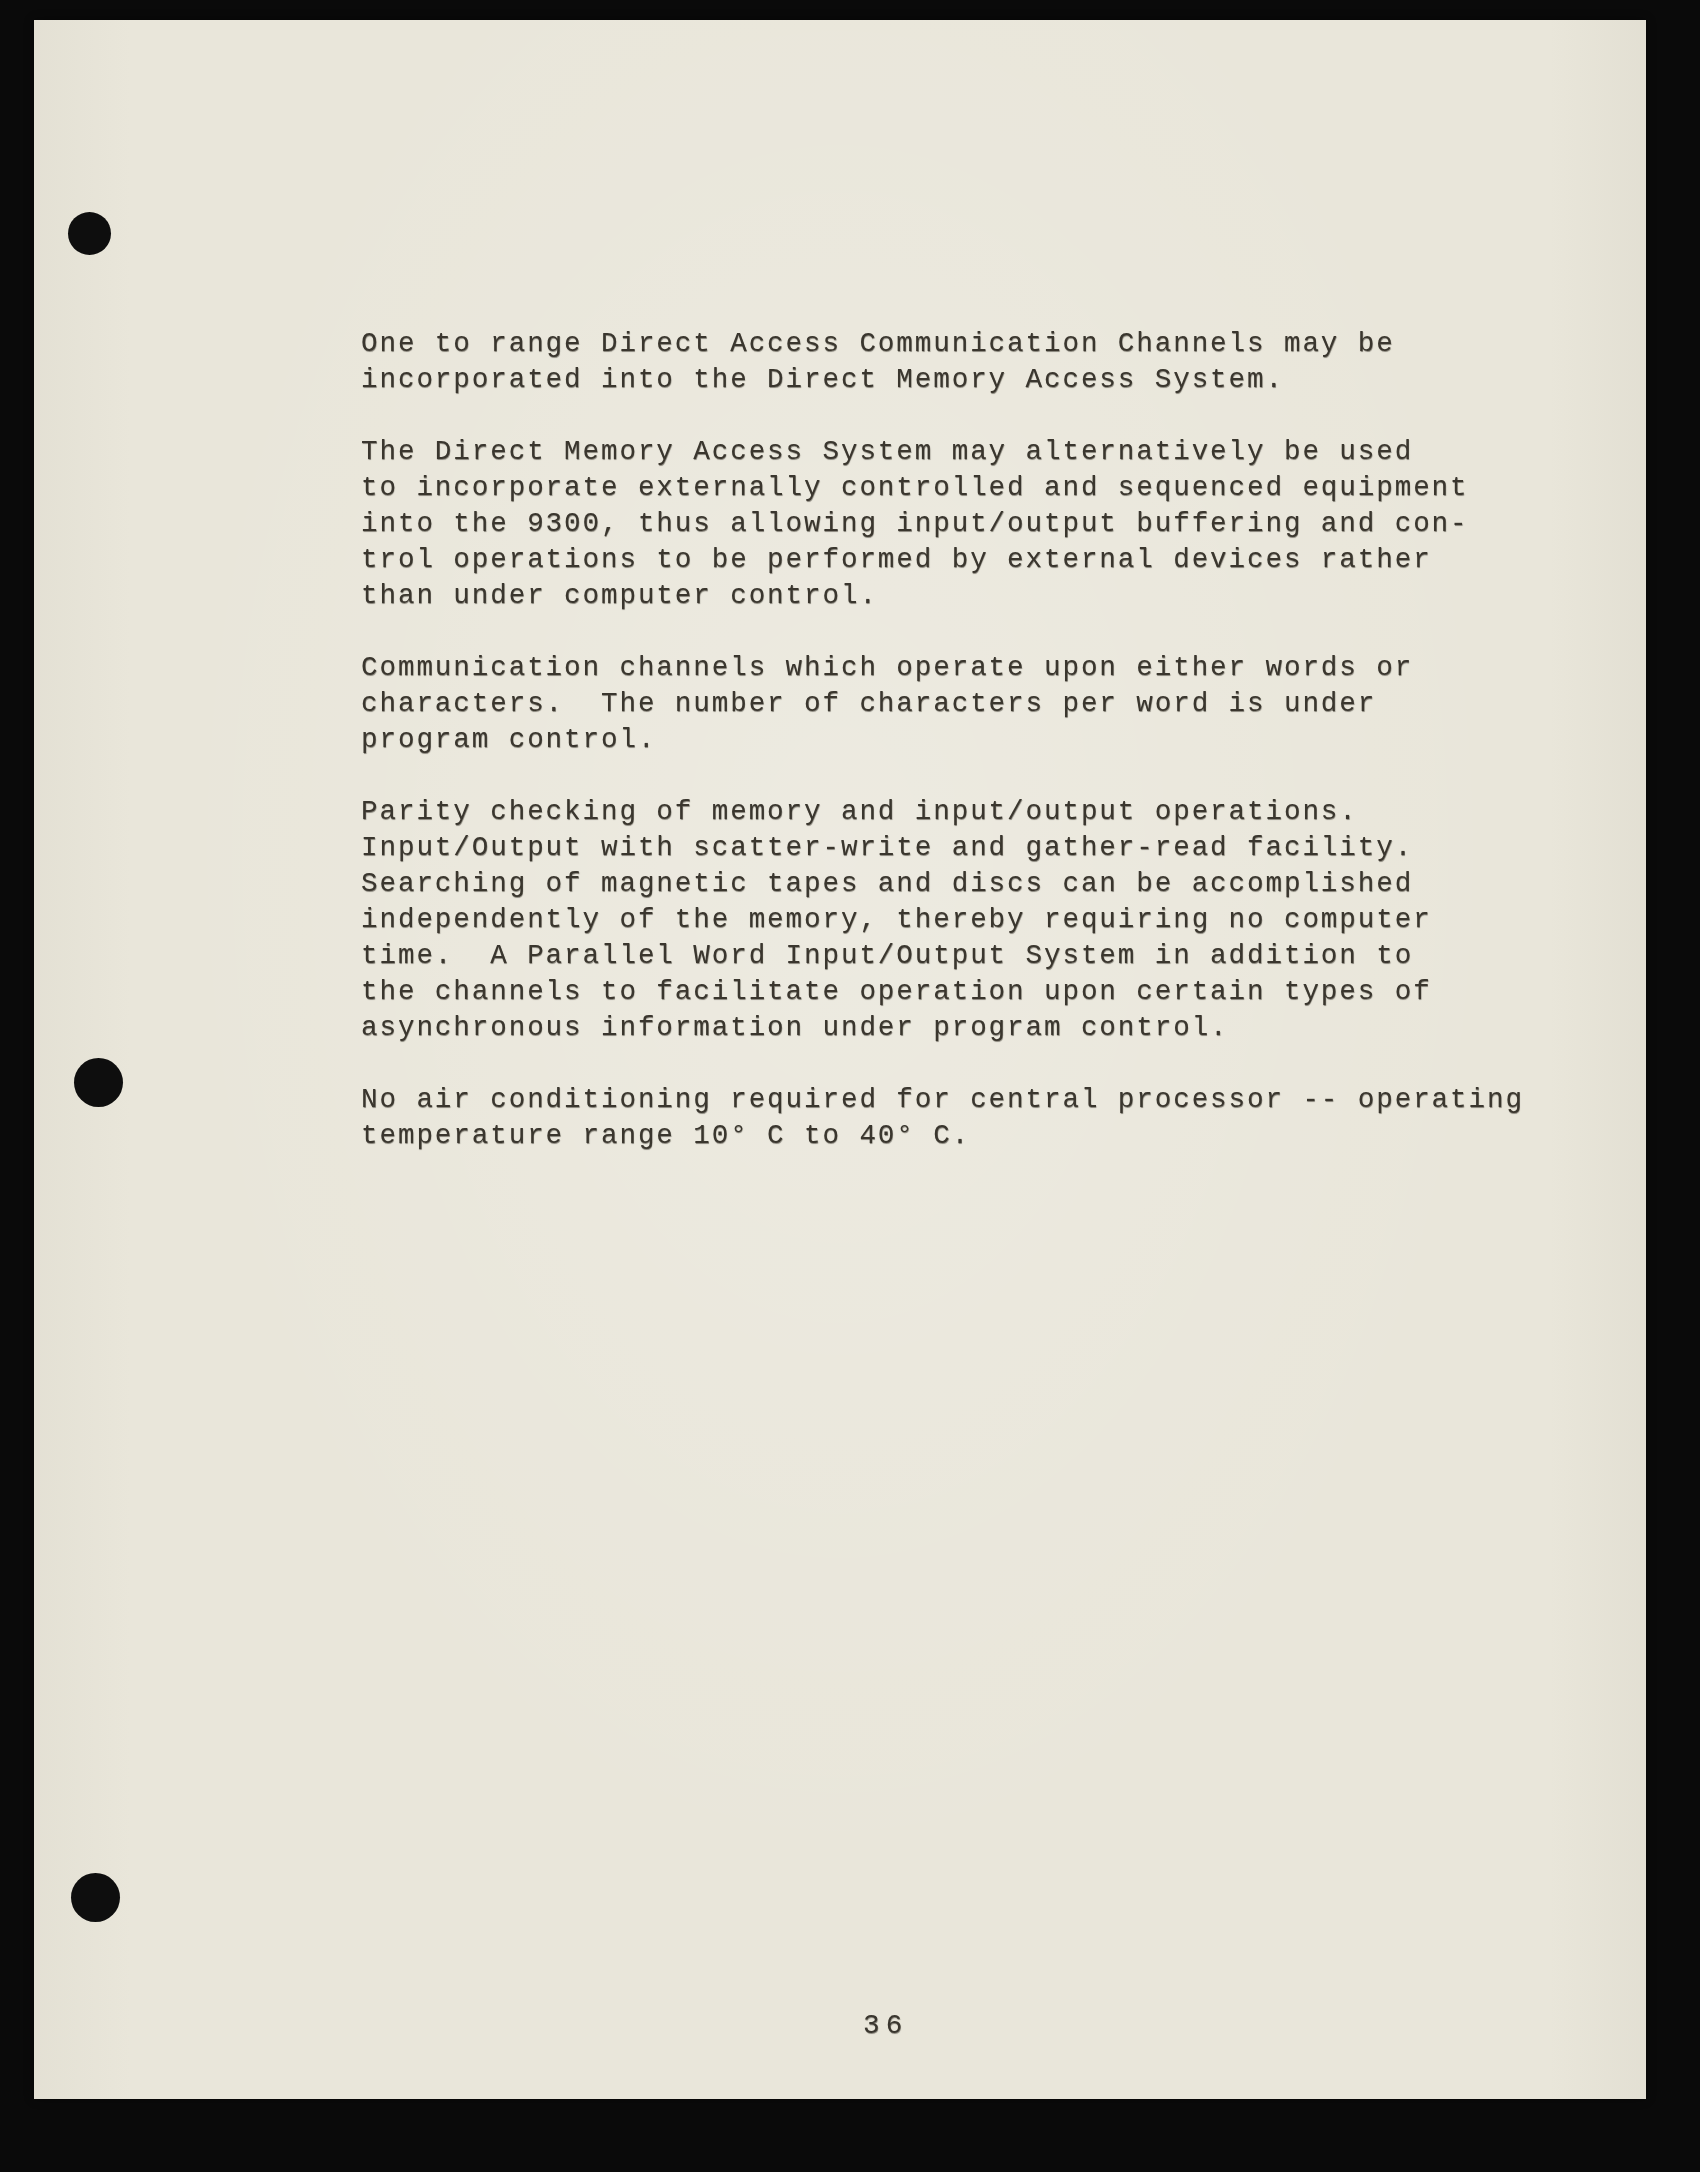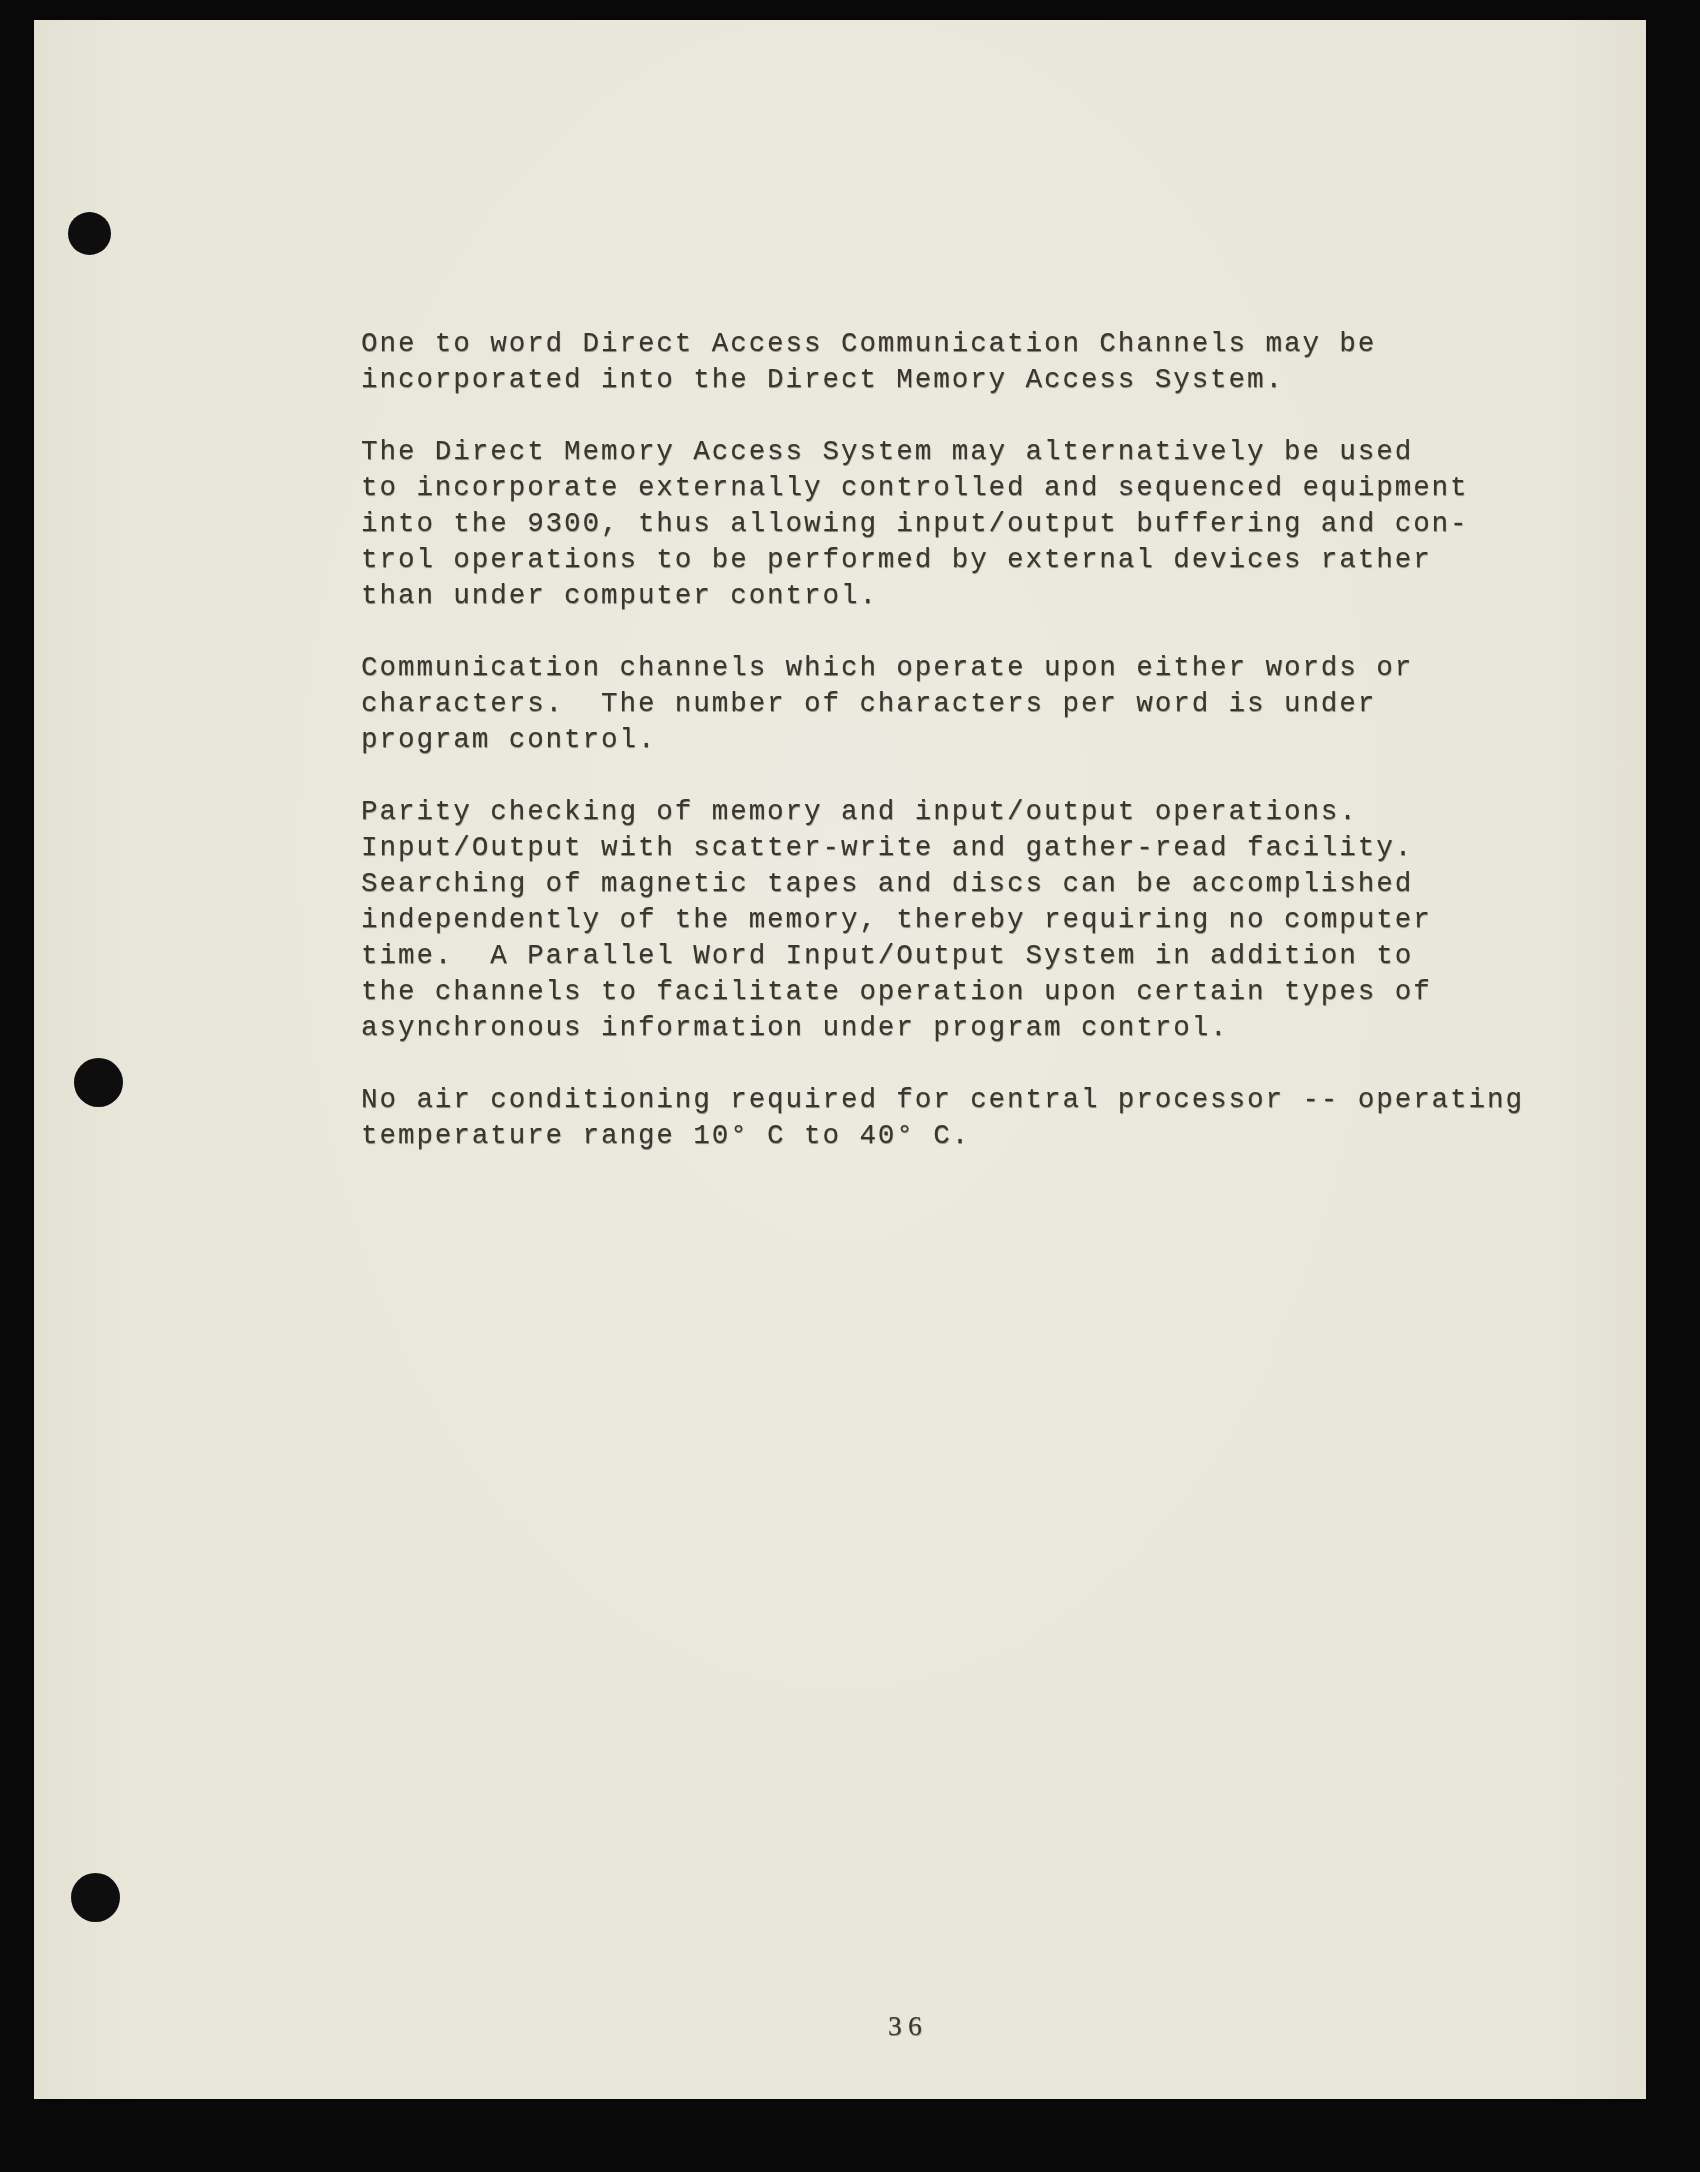--- a/index.html
+++ b/index.html
@@ -53,40 +53,40 @@
   }
   .text-block p {
     margin: 0 0 36px 0;
     white-space: pre;
   }
   .text-block p:last-child {
     margin-bottom: 7px;
   }
   .page-number {
     position: absolute;
-    left: 854px;
+    left: 829px;
     top: 1988px;
-    font-family: Liberation Serif, serif;
+    font-family: Liberation Mono, monospace;
     font-size: 27.6px;
     line-height: 36px;
     letter-spacing: 6.3px;
     color: var(--ink, #3a362e);
     text-shadow: 0.4px 0.5px 0.7px rgba(58,54,46,0.55);
   }
 </style>
 </head>
 <body>
 
 <div class="scan">
   <div class="paper">
     <div class="hole hole-top"></div>
     <div class="hole hole-middle"></div>
     <div class="hole hole-bottom"></div>
     <div class="text-block">
-        <p>One to word Direct Access Communication Channels may be
+        <p>One to range Direct Access Communication Channels may be
 incorporated into the Direct Memory Access System.</p>
         <p>The Direct Memory Access System may alternatively be used
 to incorporate externally controlled and sequenced equipment
 into the 9300, thus allowing input/output buffering and con-
 trol operations to be performed by external devices rather
 than under computer control.</p>
         <p>Communication channels which operate upon either words or
 characters.  The number of characters per word is under
 program control.</p>
         <p>Parity checking of memory and input/output operations.

